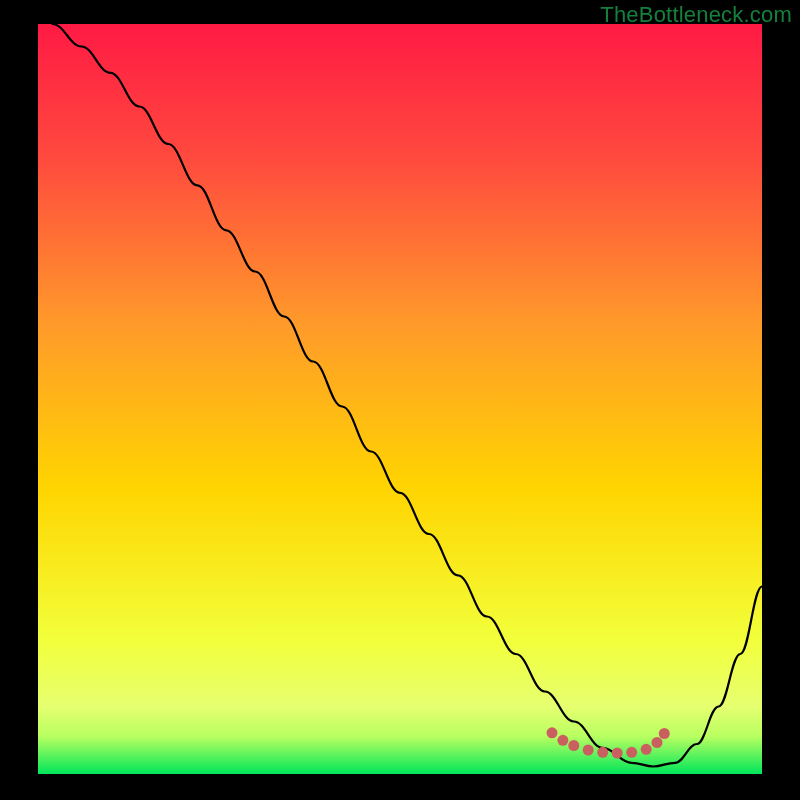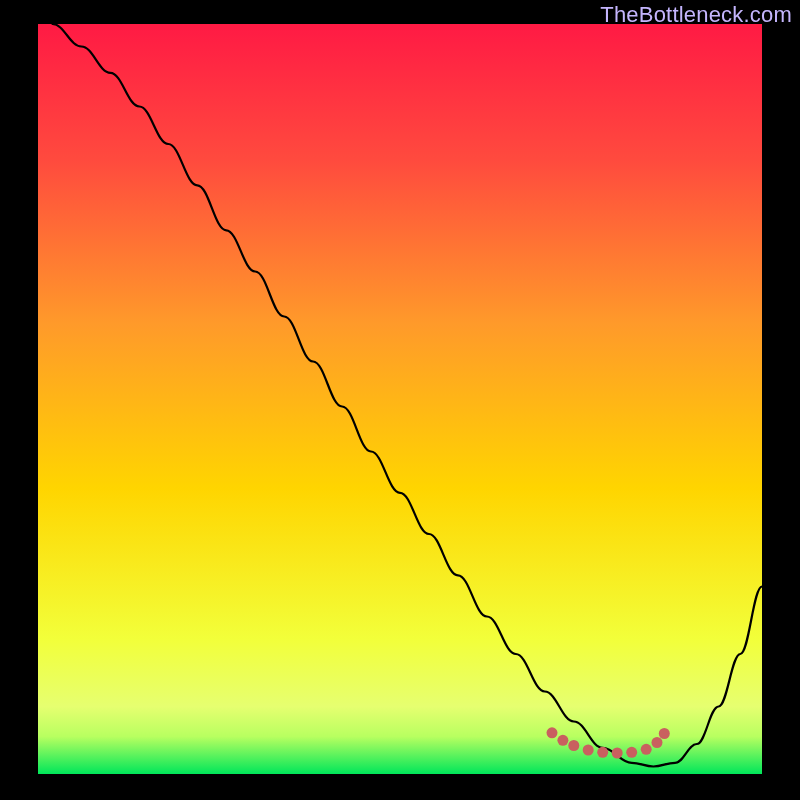--- a/index.html
+++ b/index.html
@@ -14,21 +14,21 @@
   .container {
     position: relative;
     width: 800px;
     height: 800px;
     background: #000;
   }
   .watermark {
     position: absolute;
     top: 2px;
     right: 8px;
-    color: #c4b5fd;
+    color: #15803d;
     font-size: 22px;
     font-weight: 500;
     letter-spacing: 0.2px;
     z-index: 10;
   }
   .plot-area {
     position: absolute;
     left: 38px;
     top: 24px;
     width: 724px;

